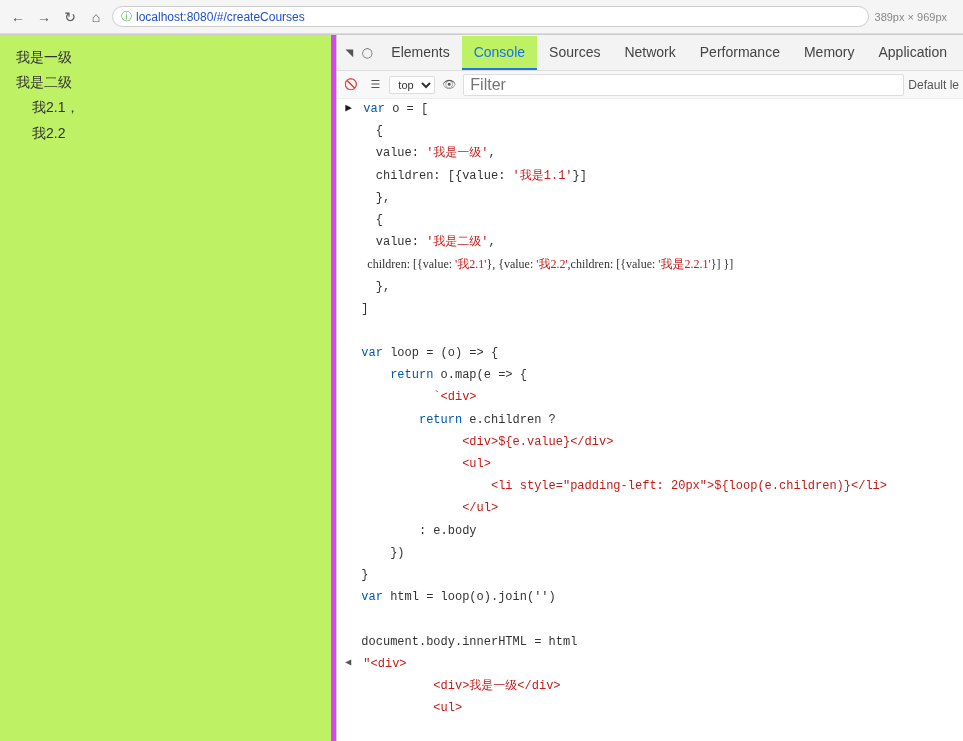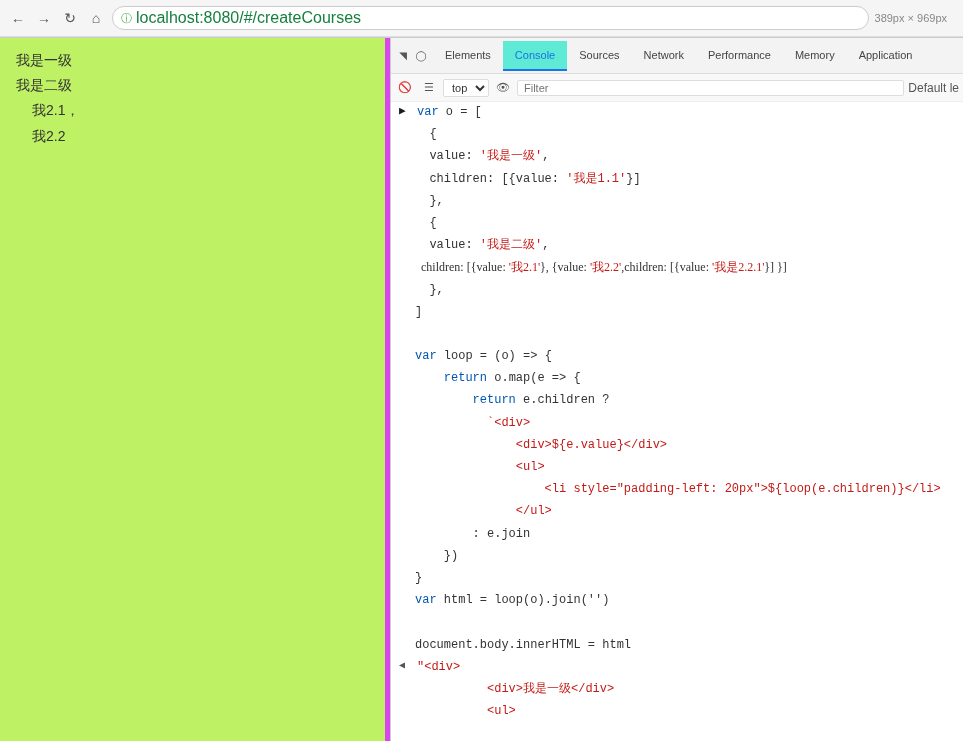--- a/index.html
+++ b/index.html
@@ -4,48 +4,48 @@
   <style>
     * { margin: 0; padding: 0; box-sizing: border-box; }
     body { font-family: Arial, sans-serif; font-size: 12px; background: #f0f0f0; display: flex; flex-direction: column; height: 741px; overflow: hidden; }
 
     
     .browser-chrome { background: #e8e8e8; border-bottom: 1px solid #ccc; }
     .nav-bar { display: flex; align-items: center; padding: 6px 8px; gap: 6px; background: #f5f5f5; border-bottom: 1px solid #ddd; }
     .nav-btn { width: 20px; height: 20px; background: none; border: none; cursor: pointer; font-size: 14px; color: #555; display: flex; align-items: center; justify-content: center; }
     .nav-btn:disabled { color: #bbb; cursor: default; }
     .address-bar { flex: 1; display: flex; align-items: center; background: white; border: 1px solid #ccc; border-radius: 12px; padding: 2px 8px; font-size: 12px; gap: 4px; }
-    .address-text { font-size: 16px; color: #15803d; }
+    .address-text { font-size: 12px; color: #1d4ed8; }
     .dimensions { font-size: 11px; color: #888; margin-left: auto; padding-right: 8px; }
 
     
     .main-container { display: flex; flex: 1; overflow: hidden; }
 
     
     .page-panel { width: 390px; background: #bef264; border-right: 5px solid #d946ef; padding: 10px 16px; font-size: 14px; }
     .page-item { color: #333; line-height: 1.8; }
     .page-item.level-1 { font-size: 14px; }
     .page-item.level-2 { padding-left: 16px; }
     .page-item.level-3 { padding-left: 32px; }
 
     
     .devtools { flex: 1; background: white; display: flex; flex-direction: column; border-left: 1px solid #ccc; }
 
     
     .devtools-tabs { display: flex; align-items: center; background: #f3f3f3; border-bottom: 1px solid #ddd; height: 36px; padding: 0 4px; }
-    .devtools-tab { padding: 8px 12px; font-size: 11px; color: #444; cursor: pointer; border-bottom: 2px solid transparent; white-space: nowrap; }
-    .devtools-tab.active { color: #1a73e8; border-bottom: 2px solid #1a73e8; background: #5eead4; }
+    .devtools-tab { padding: 8px 12px; font-size: 14px; color: #444; cursor: pointer; border-bottom: 2px solid transparent; white-space: nowrap; }
+    .devtools-tab.active { color: #1a73e8; border-bottom: 2px solid #1a73e8; background: #bef264; }
     .devtools-tab-icons { display: flex; align-items: center; gap: 2px; margin-right: 4px; }
     .devtools-tab-icon { width: 16px; height: 16px; display: flex; align-items: center; justify-content: center; font-size: 10px; color: #555; cursor: pointer; }
 
     
     .console-toolbar { display: flex; align-items: center; padding: 2px 4px; border-bottom: 1px solid #eee; background: #f8f8f8; gap: 4px; height: 28px; }
     .console-toolbar-btn { width: 20px; height: 20px; background: none; border: none; cursor: pointer; font-size: 11px; color: #555; display: flex; align-items: center; justify-content: center; }
     .console-select { font-size: 11px; border: 1px solid #ddd; border-radius: 2px; background: white; padding: 1px 4px; color: #333; }
-    .console-filter { flex: 1; border: 1px solid #ddd; border-radius: 2px; padding: 1px 6px; font-size: 11px; color: #777; }
+    .console-filter { flex: 1; border: 1px solid #ddd; border-radius: 2px; padding: 1px 6px; font-size: 16px; color: #777; }
     .console-default { font-size: 12px; color: #555; margin-left: auto; }
 
     
     .console-output { flex: 1; overflow-y: auto; font-family: 'Courier New', monospace; font-size: 12px; background: white; padding: 0; }
     .console-line { padding: 1px 8px 1px 24px; line-height: 1.6; border-bottom: 1px solid transparent; white-space: pre; display: flex; align-items: flex-start; }
     .console-line.has-arrow { padding-left: 8px; }
     .arrow { color: #555; margin-right: 4px; font-size: 11px; min-width: 14px; }
 
     
     .kw { color: #0057af; }
@@ -139,39 +139,39 @@
         <span style="color:#333;">]</span>
       </div>
       <div class="console-line">&nbsp;</div>
       <div class="console-line">
         <span style="color:#333;"><span class="kw">var</span> loop = (o) =&gt; {</span>
       </div>
       <div class="console-line">
         <span style="color:#333;">    <span class="kw">return</span> o.map(e =&gt; {</span>
       </div>
       <div class="console-line">
-        <span style="color:#333;">        <span class="kw">return</span> e.children ?</span>
+        <span style="color:#c41a16;">          `&lt;div&gt;</span>
       </div>
       <div class="console-line">
-        <span style="color:#c41a16;">          `&lt;div&gt;</span>
+        <span style="color:#333;">        <span class="kw">return</span> e.children ?</span>
       </div>
       <div class="console-line">
         <span style="color:#c41a16;font-family:Liberation Mono, monospace;">              &lt;div&gt;${e.value}&lt;/div&gt;</span>
       </div>
       <div class="console-line">
         <span style="color:#c41a16;">              &lt;ul&gt;</span>
       </div>
       <div class="console-line">
         <span style="color:#c41a16;">                  &lt;li style="padding-left: 20px"&gt;${loop(e.children)}&lt;/li&gt;</span>
       </div>
       <div class="console-line">
         <span style="color:#c41a16;">              &lt;/ul&gt;</span>
       </div>
       <div class="console-line">
-        <span style="color:#333;">        : e.join</span>
+        <span style="color:#333;">        : e.body</span>
       </div>
       <div class="console-line">
         <span style="color:#333;">    })</span>
       </div>
       <div class="console-line">
         <span style="color:#333;">}</span>
       </div>
       <div class="console-line">
         <span style="color:#333;"><span class="kw">var</span> html = loop(o).join('')</span>
       </div>

